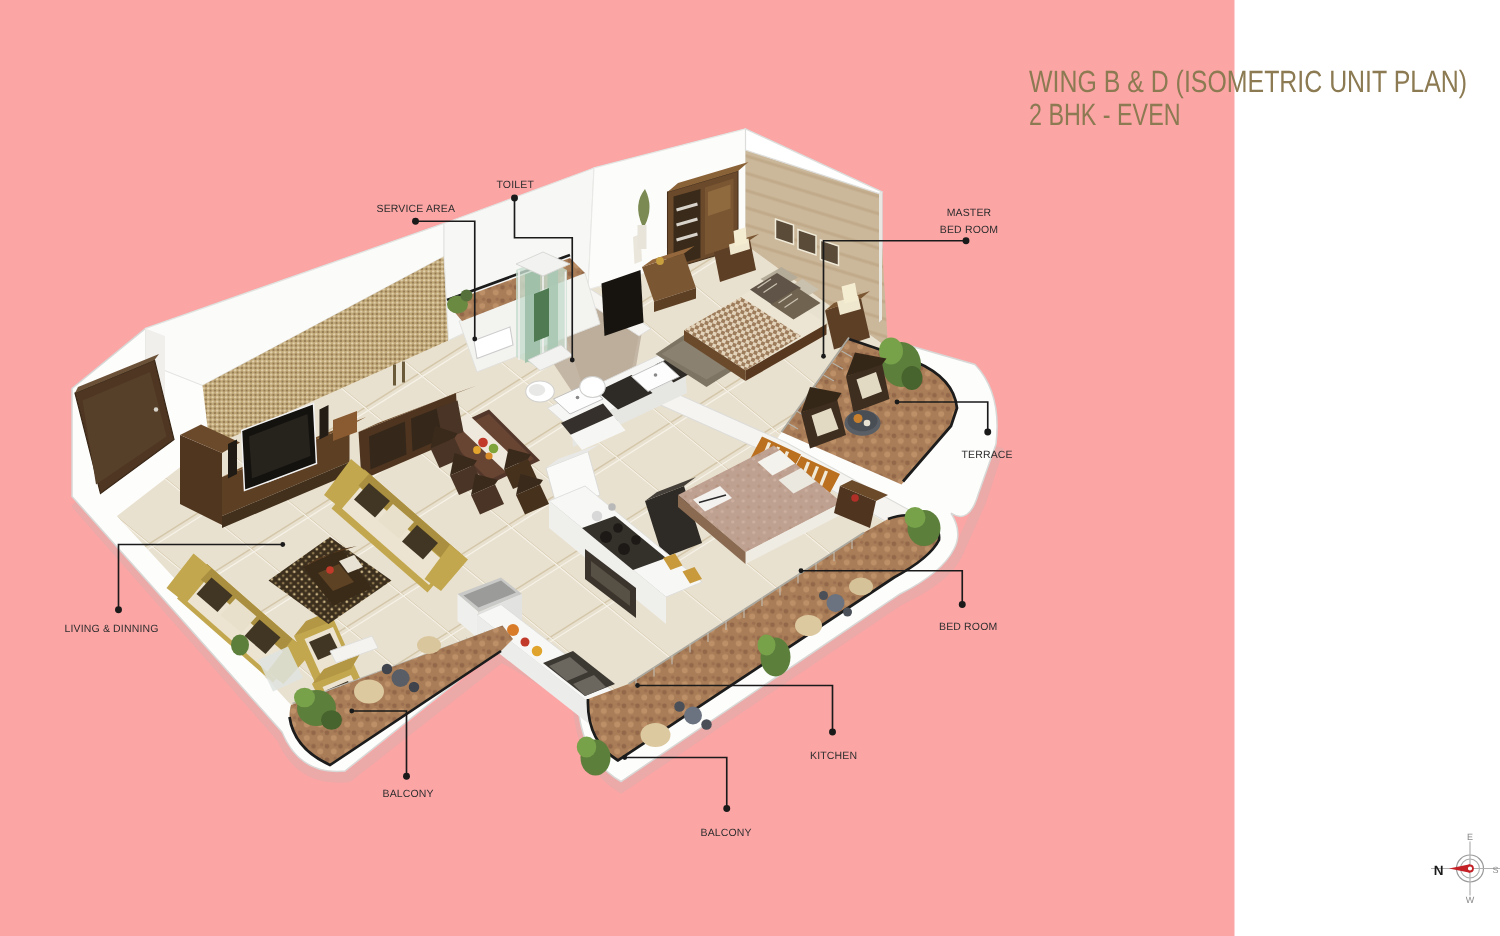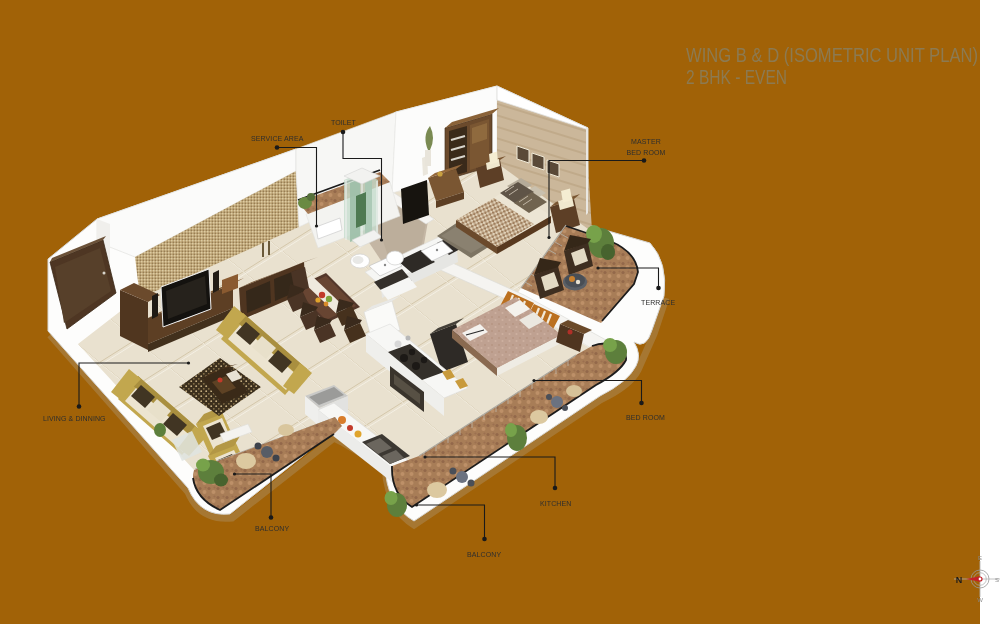--- a/index.html
+++ b/index.html
@@ -1,17 +1,17 @@
 <!DOCTYPE html>
 <html><head>
 <meta charset="utf-8">
 <style>
 html,body{margin:0;padding:0;background:#ffffff;width:1000px;height:624px;overflow:hidden;}
 *{font-family:"Liberation Sans",sans-serif;}
-#stage{position:relative;width:980px;height:624px;background:#a16207;}
+#stage{position:relative;width:823px;height:624px;background:#fca5a5;}
 </style>
 </head>
 <body>
 <div id="stage">
 <svg width="1000" height="624" viewBox="0 0 1000 624">
 <defs>
 <pattern id="mosaic" width="3" height="3" patternUnits="userSpaceOnUse">
 <rect width="3" height="3" fill="#c1a878"></rect>
 <circle cx="0.8" cy="0.8" r="0.7" fill="#e6d7b4"></circle>
 <circle cx="2.3" cy="2.3" r="0.7" fill="#8d744e"></circle>

